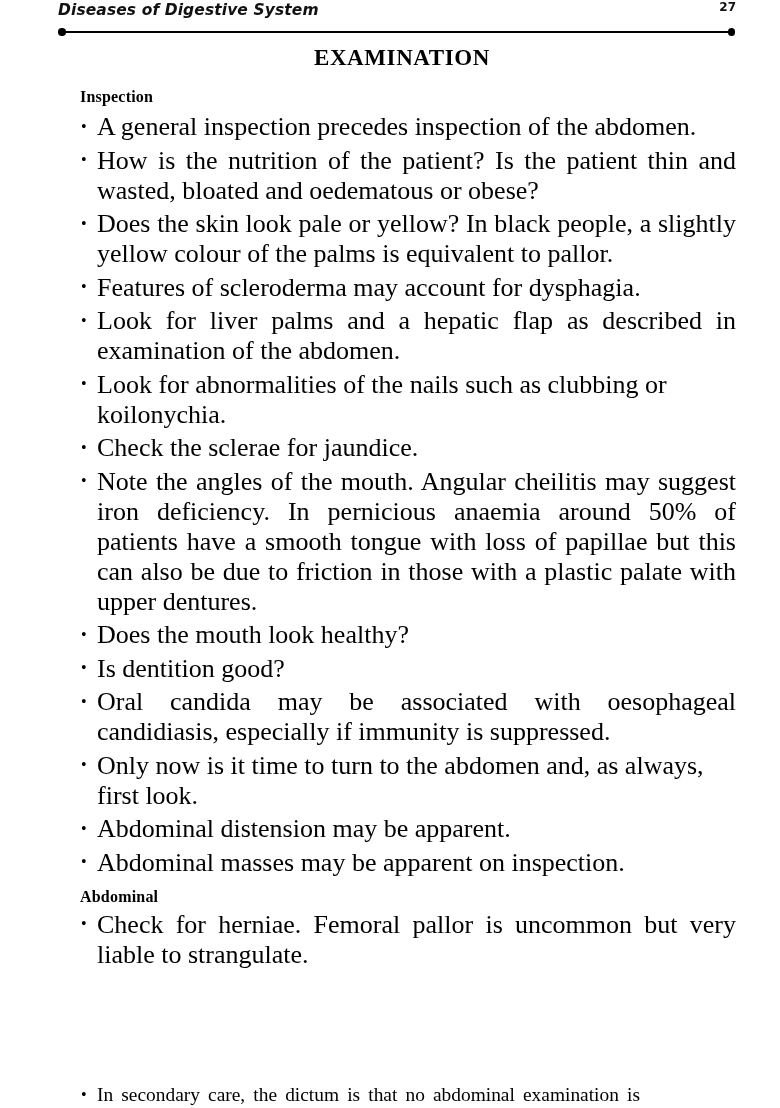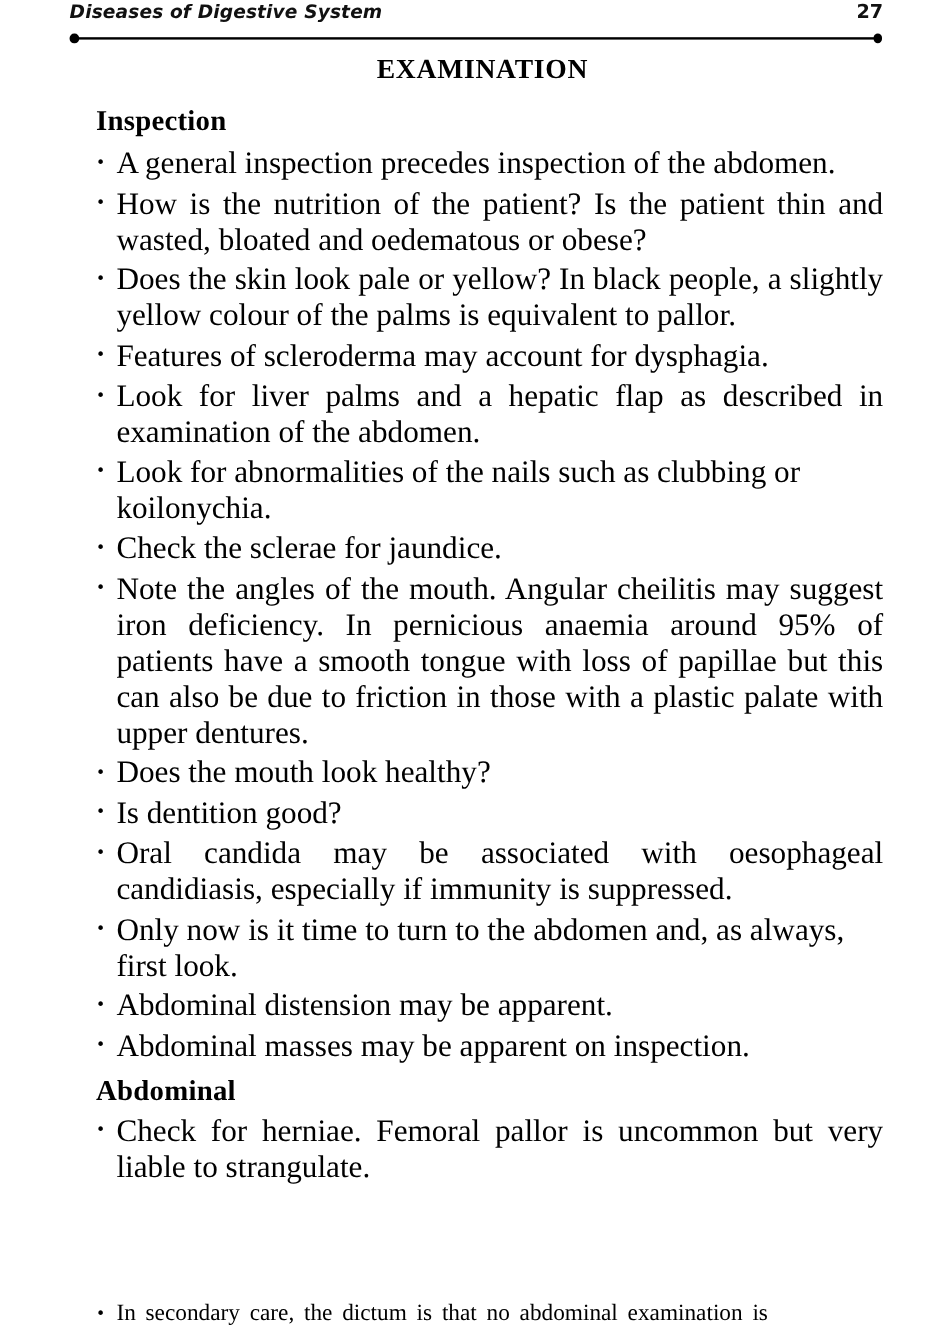--- a/index.html
+++ b/index.html
@@ -45,21 +45,21 @@
     letter-spacing: 0.1px;
     color: #111111;
     white-space: nowrap;
   }
   .page-number {
     position: absolute;
     right: 0px;
     top: 0px;
     font-family: "DejaVu Sans", "Liberation Sans", sans-serif;
     font-weight: bold;
-    font-size: 16px;
+    font-size: 12px;
     color: #111111;
   }
 
   
   .header-rule {
     position: absolute;
     left: 46px;
     top: 28px;
     width: 677px;
     height: 8px;
@@ -100,21 +100,21 @@
   .content {
     position: absolute;
     left: 47px;
     top: 88px;
     width: 677px;
   }
 
   .section-heading {
     font-family: "Liberation Serif", "DejaVu Serif", serif;
     font-weight: bold;
-    font-size: 24px;
+    font-size: 16px;
     letter-spacing: 0.2px;
     margin: 0 0 6px 21px;
   }
   .section-heading.palpation {
     margin-top: 10px;
     margin-bottom: 4px;
   }
 
   
   ul.bullets {
@@ -211,21 +211,21 @@
     <div class="section-heading">Inspection</div>
 
     <ul class="bullets">
       <li class="single"><span class="txt">A general inspection precedes inspection of the abdomen.</span></li>
       <li><span class="txt">How is the nutrition of the patient? Is the patient thin and wasted, bloated and oedematous or obese?</span></li>
       <li><span class="txt">Does the skin look pale or yellow? In black people, a slightly yellow colour of the palms is equivalent to pallor.</span></li>
       <li class="single"><span class="txt">Features of scleroderma may account for dysphagia.</span></li>
       <li><span class="txt">Look for liver palms and a hepatic flap as described in examination of the abdomen.</span></li>
       <li class="single"><span class="txt">Look for abnormalities of the nails such as clubbing or koilonychia.</span></li>
       <li class="single"><span class="txt">Check the sclerae for jaundice.</span></li>
-      <li><span class="txt">Note the angles of the mouth. Angular cheilitis may suggest iron deficiency. In pernicious anaemia around 95% of patients have a smooth tongue with loss of papillae but this can also be due to friction in those with a plastic palate with upper dentures.</span></li>
+      <li><span class="txt">Note the angles of the mouth. Angular cheilitis may suggest iron deficiency. In pernicious anaemia around 50% of patients have a smooth tongue with loss of papillae but this can also be due to friction in those with a plastic palate with upper dentures.</span></li>
       <li class="single"><span class="txt">Does the mouth look healthy?</span></li>
       <li class="single"><span class="txt">Is dentition good?</span></li>
       <li><span class="txt">Oral candida may be associated with oesophageal candidiasis, especially if immunity is suppressed.</span></li>
       <li class="single"><span class="txt">Only now is it time to turn to the abdomen and, as always, first look.</span></li>
       <li class="single"><span class="txt">Abdominal distension may be apparent.</span></li>
       <li class="single"><span class="txt">Abdominal masses may be apparent on inspection.</span></li>
     </ul>
 
     <div class="section-heading palpation">Abdominal</div>
 

